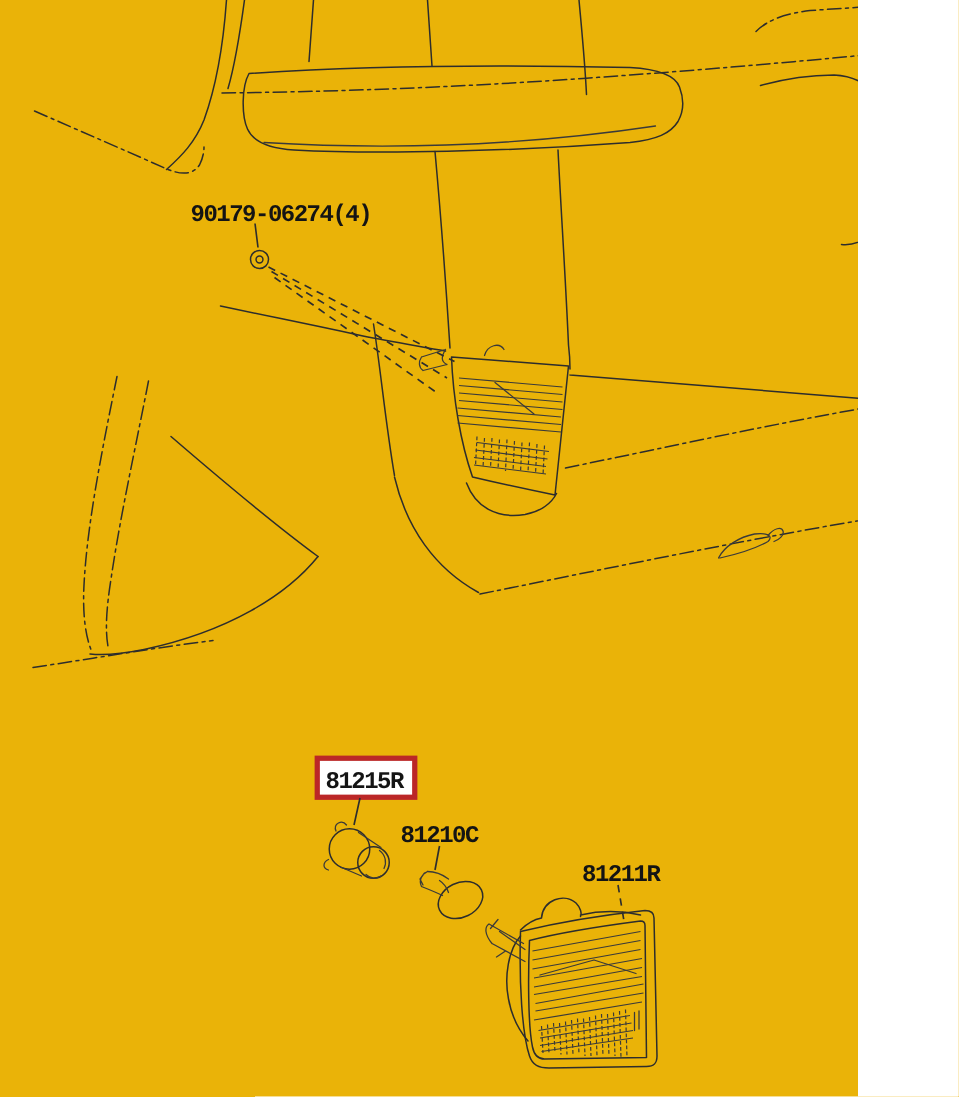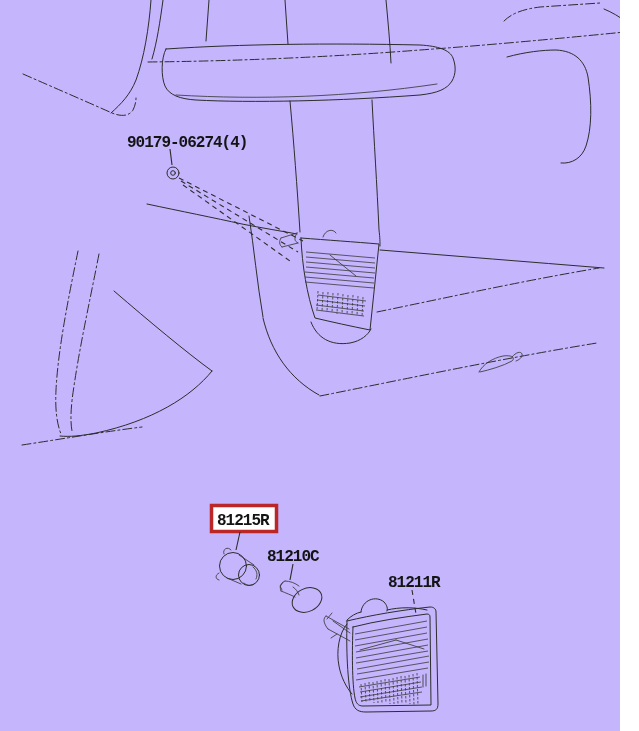--- a/index.html
+++ b/index.html
@@ -1,16 +1,16 @@
 <!DOCTYPE html>
 <html><head>
 <meta charset="utf-8">
 <style>
   html,body{margin:0;padding:0;background:#ffffff;}
-  .stage{position:relative;width:620px;height:731px;background:#c4b5fd;overflow:hidden;}
+  .stage{position:relative;width:572px;height:731px;background:#eab308;overflow:hidden;}
   svg{display:block;}
   .sk   {fill:none;stroke:#2d2d2d;stroke-width:1;stroke-linecap:round;stroke-linejoin:round;}
   .skd  {fill:none;stroke:#2d2d2d;stroke-width:1;stroke-linecap:round;stroke-dasharray:9,3,2,3;}
   .skl  {fill:none;stroke:#3a3a3a;stroke-width:.85;stroke-linecap:round;}
   .hatch{fill:none;stroke:#3a3a3a;stroke-width:.8;}
   .gridv{fill:none;stroke:#3a3a3a;stroke-width:.8;stroke-dasharray:2.5,1.5;}
   .lead {fill:none;stroke:#2d2d2d;stroke-width:1.1;}
   .leadd{fill:none;stroke:#2d2d2d;stroke-width:1.1;stroke-dasharray:5,4;}
   .pn{font-family:"Liberation Mono","DejaVu Sans Mono",monospace;font-weight:700;font-size:16px;letter-spacing:-1px;fill:#141414;}
   .hibox{fill:#ffffff;stroke-width:3.5;}

